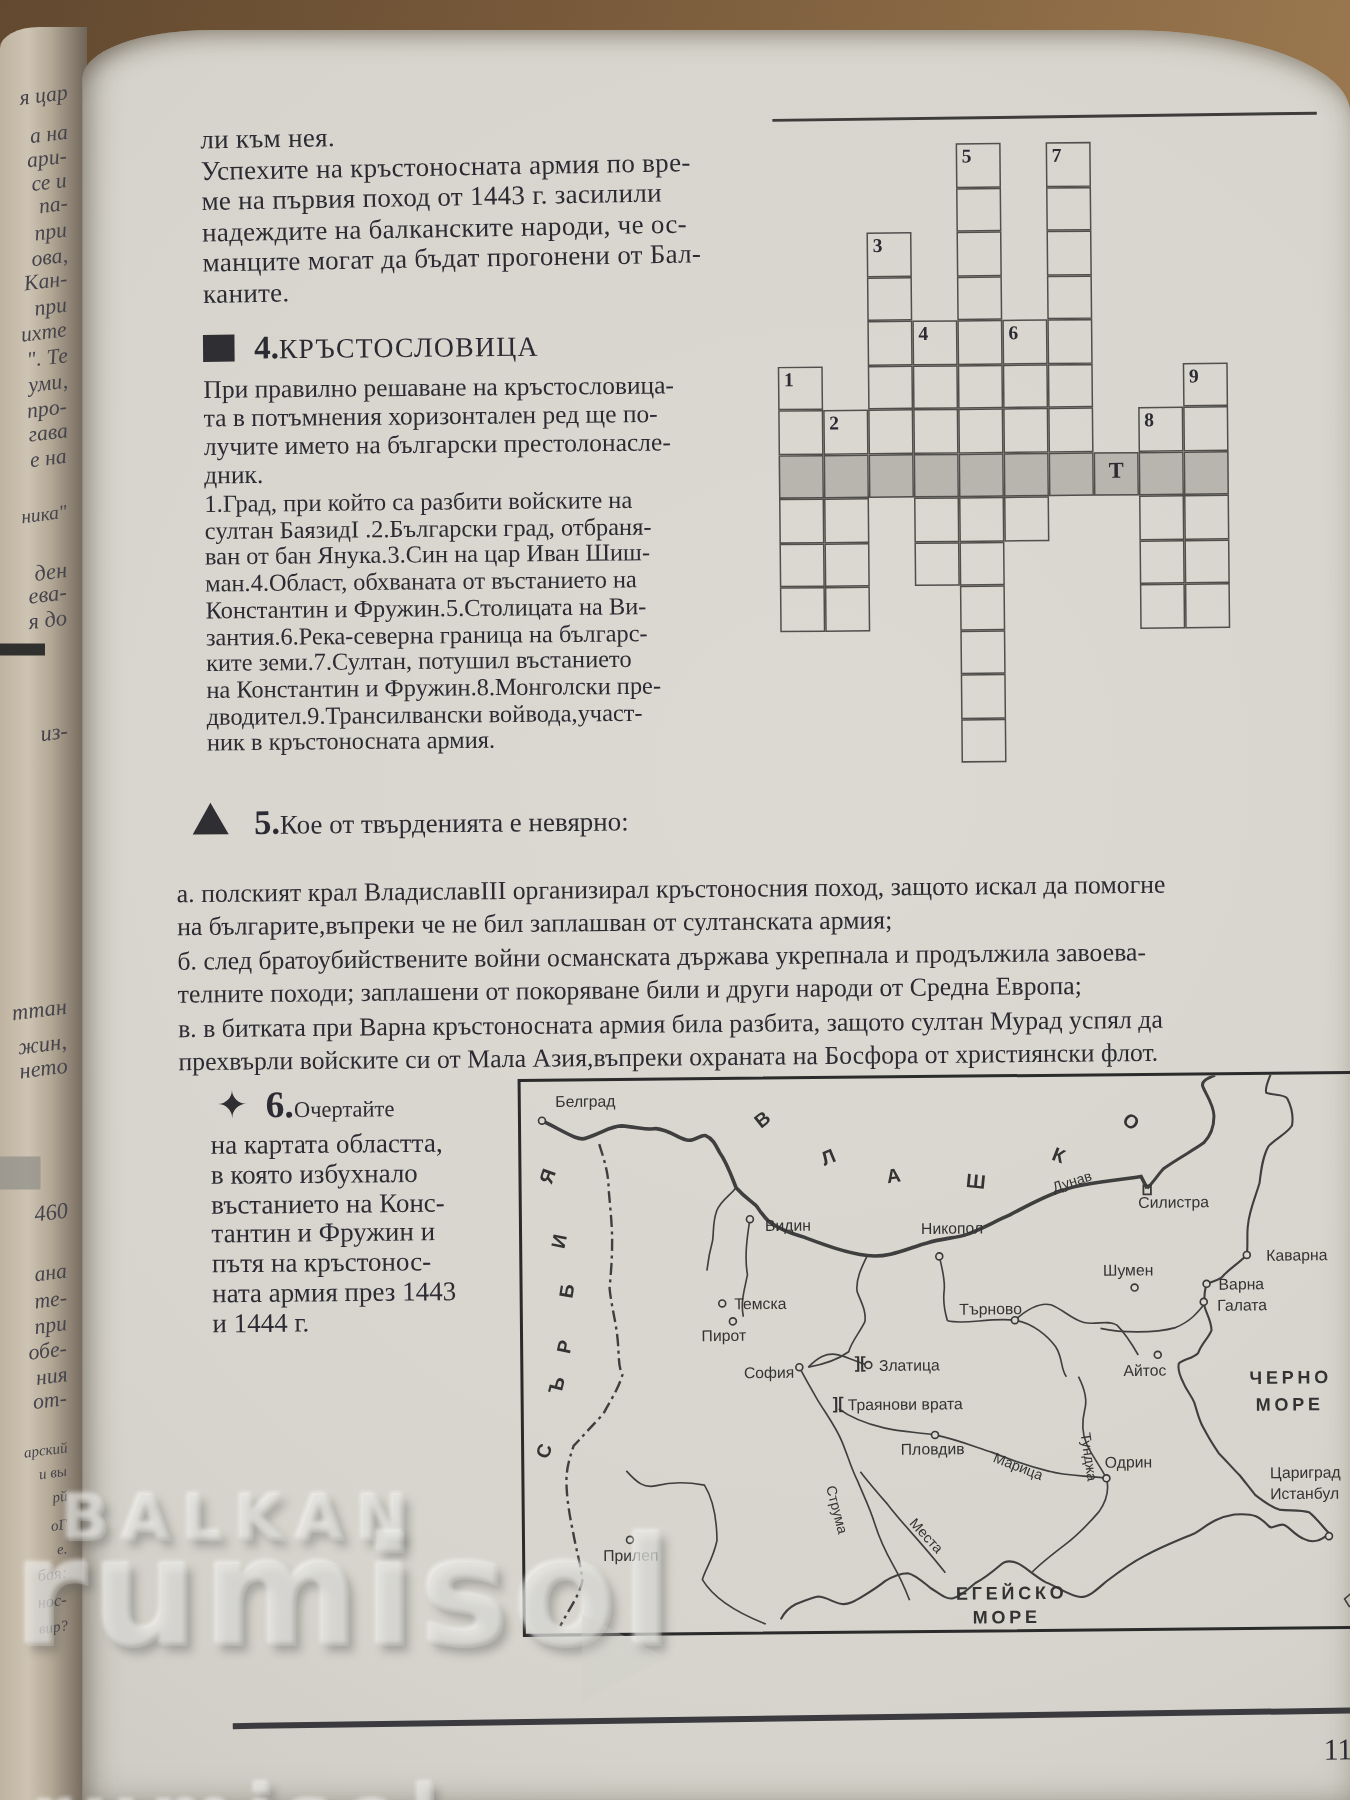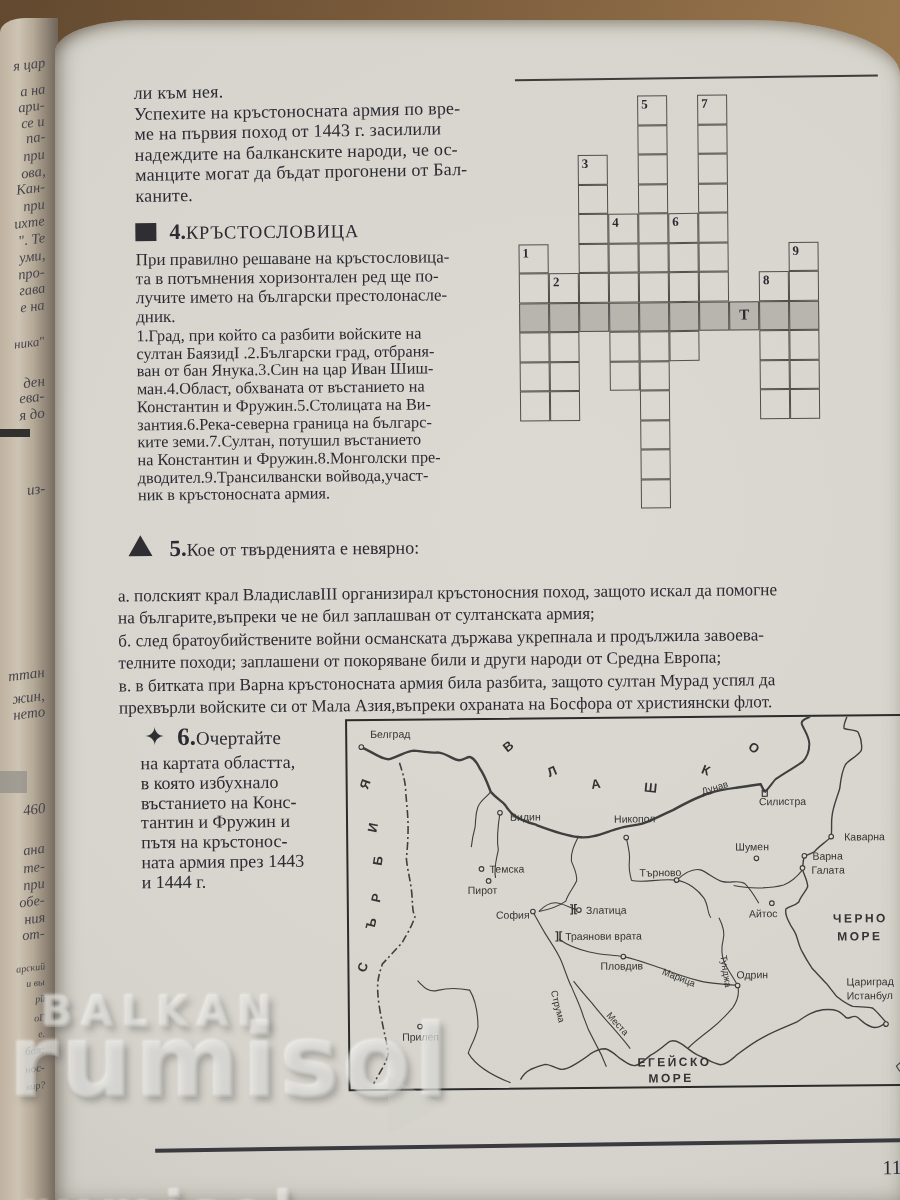--- a/index.html
+++ b/index.html
@@ -29,21 +29,21 @@
   .clues{left:84px;top:304px;width:398px;font-size:16.3px;line-height:17.7px;}
   .sec5-head{position:absolute;left:74px;top:512px;}
   .tri{display:inline-block;width:0;height:0;border-left:12px solid transparent;
     border-right:12px solid transparent;border-bottom:21px solid #2f2e33;margin-right:17px;}
   .s5num{font-size:23px;font-weight:bold;}
   .s5title{font-size:18px;}
   .options{left:63px;top:562px;width:805px;font-size:17.2px;line-height:22.4px;}
   .sec6-head{position:absolute;left:88px;top:699px;}
   .star{font-size:25px;margin-right:12px;color:#2f2e33;}
   .s6num{font-size:25px;font-weight:bold;}
-  .s6title{font-size:19px;}
+  .s6title{font-size:15px;}
   .sec6text{left:84px;top:731px;width:218px;font-size:18px;line-height:19.8px;}
   .hline-top{position:absolute;left:465px;top:59px;width:363px;height:2.4px;background:#3e3d3b;transform:rotate(-0.2deg);}
   .hline-bottom{position:absolute;left:95px;top:1124px;width:748px;height:3.6px;background:#3a3a3f;transform:rotate(-0.25deg);}
   .pagenum{position:absolute;left:822px;top:1140px;font-size:20px;color:#2c2b33;}
   .cw{position:absolute;left:467px;top:77px;width:302px;height:414px;}
   .cw-cell{position:absolute;width:30px;height:29.5px;border:1px solid #504f4c;box-sizing:border-box;}
   .cw-cell.shaded{background:#b7b5ae;}
   .cw-num{position:absolute;left:3px;top:0px;font-size:13px;font-weight:bold;}
   .cw-letter{position:absolute;left:0;right:0;top:4px;text-align:center;font-size:15px;font-weight:bold;}
   .map{position:absolute;left:289px;top:698px;width:557px;height:372px;border:2.5px solid #2b2b2b;box-sizing:border-box;}

